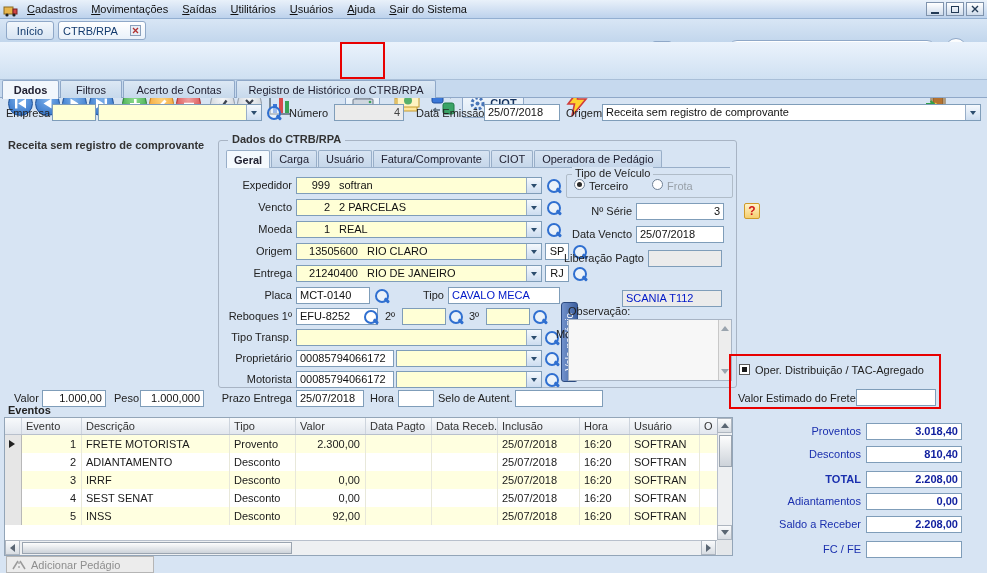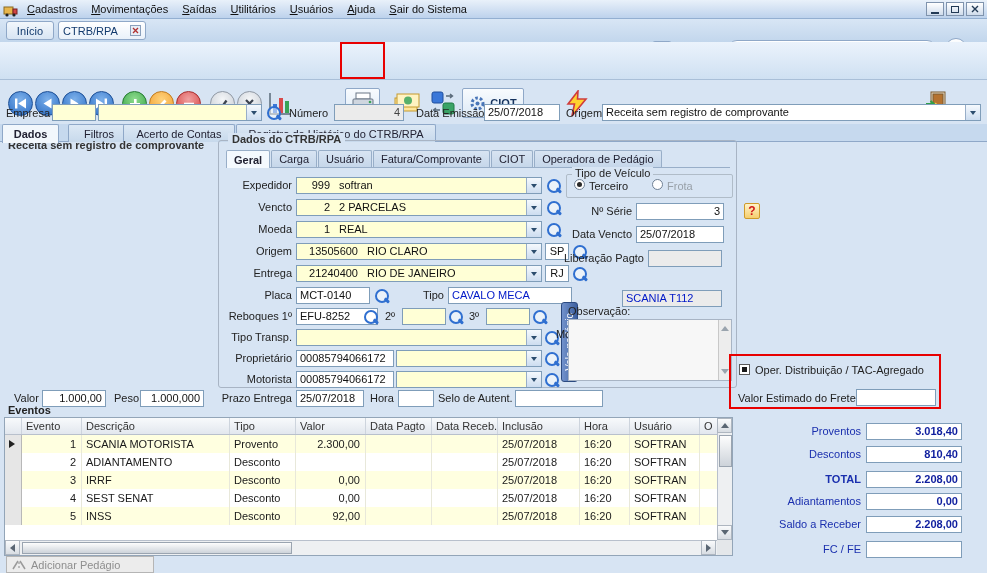--- a/index.html
+++ b/index.html
@@ -256,25 +256,25 @@
         <rect x="8" y="3" width="10" height="20" fill="#b5722f" stroke="#7a5a30"></rect>
         <circle cx="10.5" cy="13" r="1.2" fill="#ffd34e"></circle>
         <path d="M1 13 h7 M5.5 10 l3.5 3 -3.5 3" stroke="#2fa048" stroke-width="2" fill="none"></path>
       </svg>
     </div>
     <div class="abs" style="left:966px;top:57px;">
       <span class="tri-down" style="border-top-color:#3a4a5e;"></span>
     </div>
   </div>
 
-  <div class="abs" style="left:0;top:80px;width:987px;height:18px;background:#c6d9ee;border-bottom:1px solid #8fa8c8;margin-top:44px;">
+  <div class="abs" style="left:0;top:80px;width:987px;height:18px;background:#c6d9ee;border-bottom:1px solid #8fa8c8;">
     <div class="ptab active" style="left:2px;width:57px;height:19px;">
         <span>Dados</span>
       </div>
-    <div class="ptab" style="left:68px;width:62px;justify-content:center;">
+    <div class="ptab" style="left:60px;width:62px;justify-content:center;">
         <span>Filtros</span>
       </div>
     <div class="ptab" style="left:123px;width:112px;">
         <span>Acerto de Contas</span>
       </div>
     <div class="ptab" style="left:236px;width:200px;">
         <span>Registro de Histórico do CTRB/RPA</span>
       </div>
   </div>
 
@@ -354,21 +354,21 @@
     <span class="code-lg">21240400</span><span class="cname">RIO DE JANEIRO</span>
     <span class="ca"></span>
   </div>
   <div class="fld" style="left:545px;top:265px;width:24px;text-align:center;">RJ</div>
   <div class="mag" style="left:572px;top:266px;"></div>
 
   <div class="lbl lblr" style="left:198px;top:289px;width:94px;">Placa</div>
   <div class="fld" style="left:296px;top:287px;width:74px;">MCT-0140</div>
   <div class="mag" style="left:374px;top:288px;"></div>
   <div class="lbl lblr" style="left:404px;top:289px;width:40px;">Tipo</div>
-  <div class="fld bluetxt" style="left:448px;top:287px;width:124px;">CAVALO MECA</div>
+  <div class="fld bluetxt" style="left:448px;top:287px;width:112px;">CAVALO MECA</div>
 
   <div class="lbl lblr" style="left:198px;top:310px;width:94px;">Reboques 1º</div>
   <div class="fld" style="left:296px;top:308px;width:82px;">EFU-8252</div>
   <div class="mag" style="left:363px;top:309px;"></div>
   <div class="lbl" style="left:385px;top:310px;">2º</div>
   <div class="fld y" style="left:402px;top:308px;width:44px;"></div>
   <div class="mag" style="left:448px;top:309px;"></div>
   <div class="lbl" style="left:469px;top:310px;">3º</div>
   <div class="fld y" style="left:486px;top:308px;width:44px;"></div>
   <div class="mag" style="left:532px;top:309px;"></div>
@@ -456,21 +456,21 @@
       <div class="th col-hora">Hora</div>
       <div class="th col-usr">Usuário</div>
       <div class="th col-o">O</div>
     </div>
 
     <div class="trow odd" style="top:17px;">
       <div class="td col-g g-body">
           <span class="rowptr"></span>
         </div>
       <div class="td col-evento tdr">1</div>
-      <div class="td col-desc">SCANIA MOTORISTA</div>
+      <div class="td col-desc">FRETE MOTORISTA</div>
       <div class="td col-tipo">Provento</div>
       <div class="td col-valor tdr">2.300,00</div>
       <div class="td col-dp"></div>
       <div class="td col-dr"></div>
       <div class="td col-incl">25/07/2018</div>
       <div class="td col-hora">16:20</div>
       <div class="td col-usr">SOFTRAN</div>
       <div class="td col-o"></div>
     </div>
 

